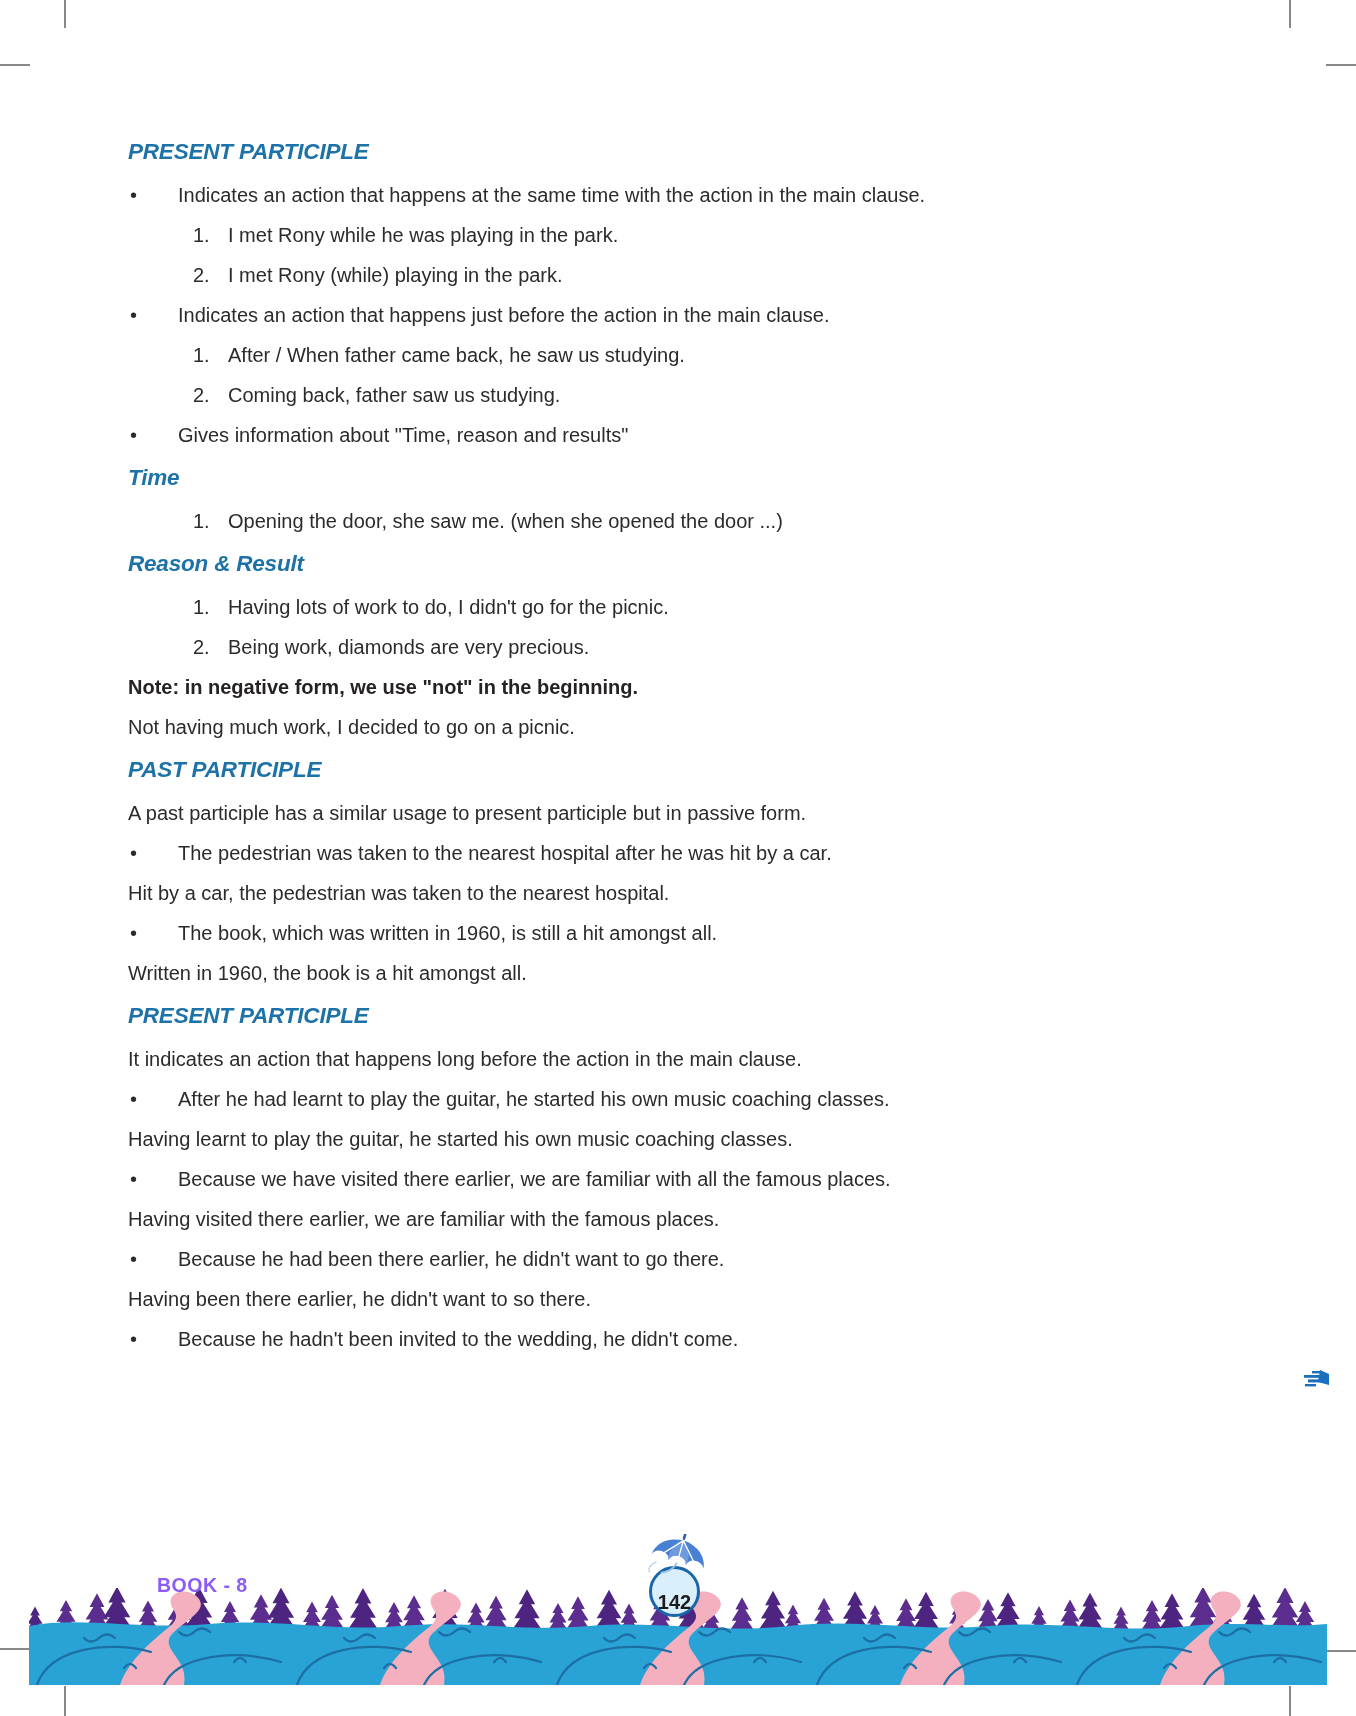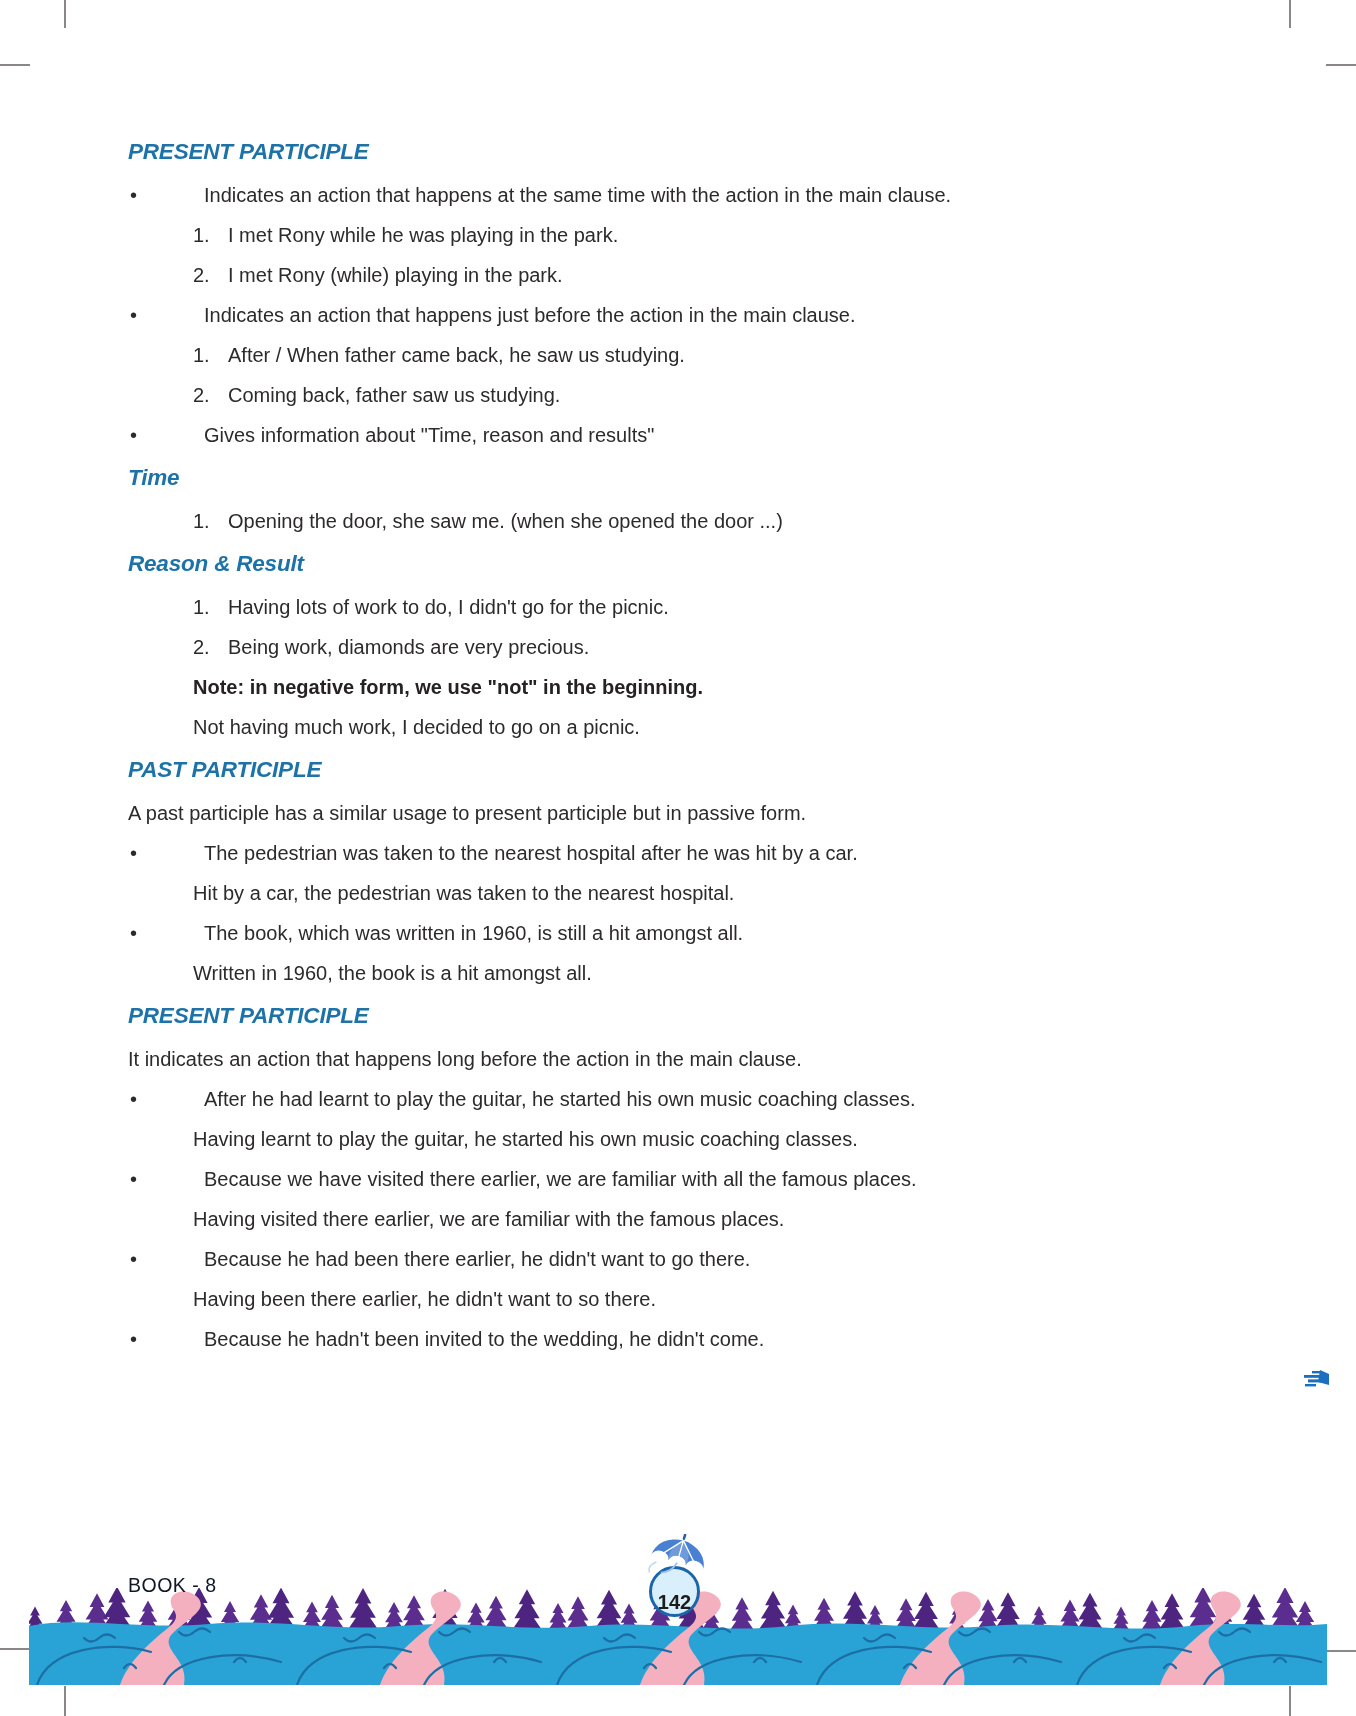--- a/index.html
+++ b/index.html
@@ -10,27 +10,27 @@
     color:var(--body_text,#2d2a2b);
   }
   .crop { position:absolute; background:var(--crop_mark,#8b8687); }
 
   .content { position:absolute; left:128px; top:129px; width:1110px; }
   .line { position:relative; height:40px; display:flex; align-items:center;
           font-size:20px; white-space:nowrap; }
   .line.heading { height:46px; color:var(--heading,#1d72a8); font-weight:bold;
                   font-style:italic; font-size:22.5px; letter-spacing:-0.2px; }
   .bmark { position:absolute; left:2px; font-size:20px; }
-  .line.bullet .text { margin-left:76px; }
+  .line.bullet .text { margin-left:50px; }
   .nmark { margin-left:65px; width:35px; flex:none; }
-  .line.plain-indent .text, .line.note-indent .text { margin-left:65px; }
+  .line.plain-indent .text, .line.note-indent .text { }
   .line.note-indent .text, .line.note .text { font-weight:bold; color:#262223; }
 
-  .book-label { position:absolute; left:128px; top:1574px; font-size:19.5px;
-                font-weight:normal; letter-spacing:0.5px; color:#0f172a; }
+  .book-label { position:absolute; left:157px; top:1574px; font-size:19.5px;
+                font-weight:bold; letter-spacing:0.5px; color:#8b5cf6; }
   .footer-art { position:absolute; left:29px; top:1588px; width:1298px; height:97px; }
 
   .badge { position:absolute; left:649px; top:1566px; width:51px; height:51px;
            border-radius:50%; background:var(--badge_fill,#d9effc);
            border:3px solid var(--badge_border,#1b66a8);
            display:flex; align-items:flex-end; justify-content:center;
            font-weight:bold; font-size:20px; color:#1c1c1c; z-index:3; }
   .umbrella { position:absolute; left:645px; top:1534px; z-index:4; }
   .plane { position:absolute; left:1303px; top:1370px; }
 </style>

